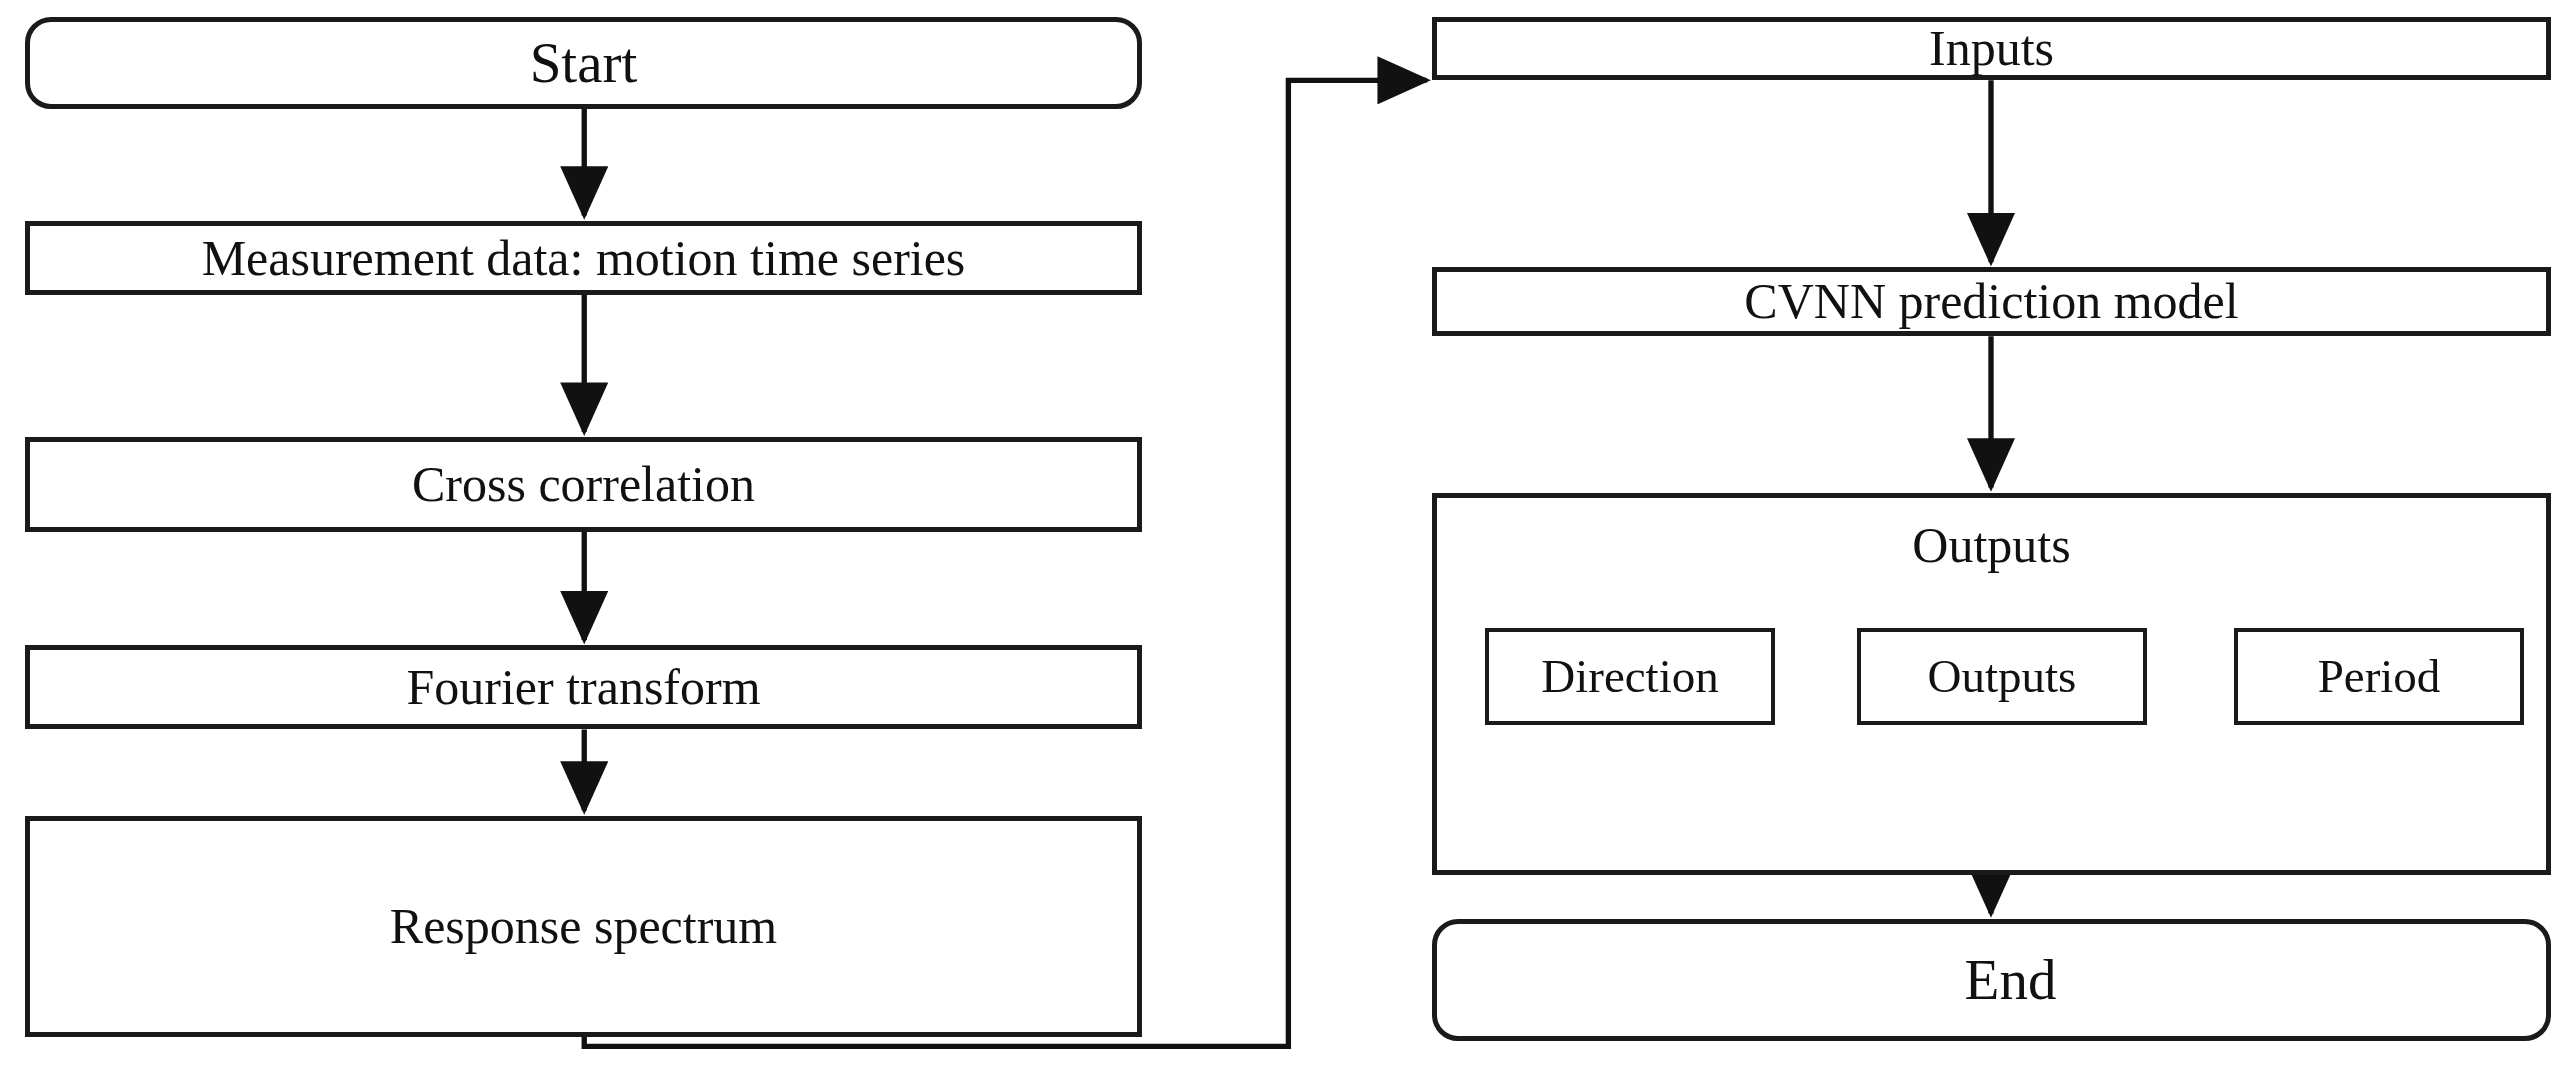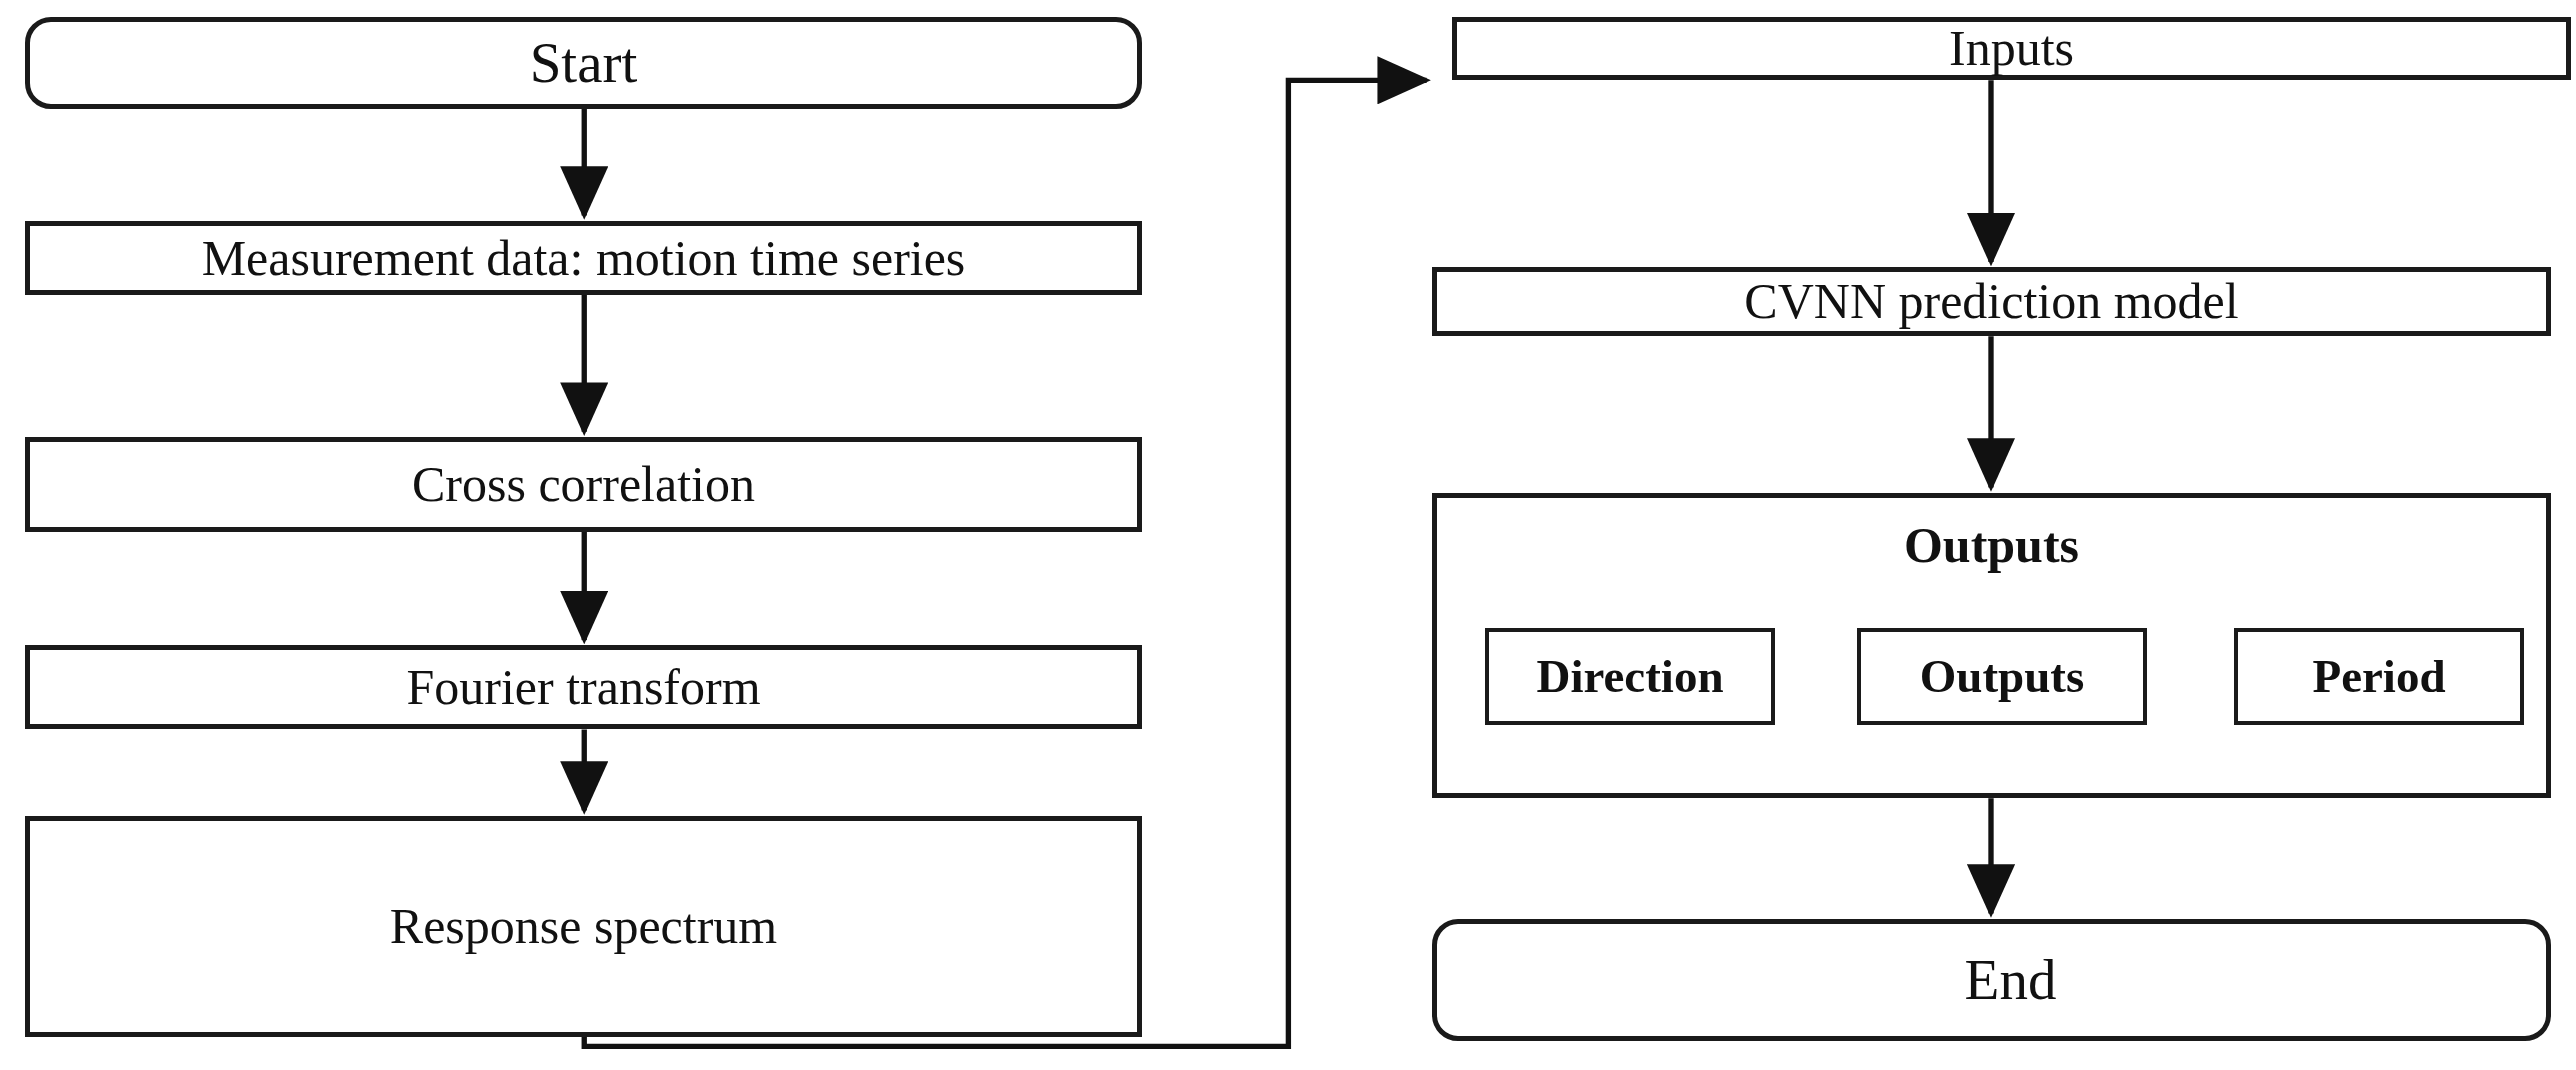--- a/index.html
+++ b/index.html
@@ -104,29 +104,29 @@
   </div>
 
   <div class="node fs-lg" style="left:25px; top:645px; width:1117px; height:84px;">
     <span class="lbl">Fourier transform</span>
   </div>
 
   <div class="node fs-lg" style="left:25px; top:816px; width:1117px; height:221px;">
     <span class="lbl">Response spectrum</span>
   </div>
 
-  <div class="node fs-lg" style="left:1432px; top:17px; width:1119px; height:63px;margin-left:20px;">
+  <div class="node fs-lg" style="left:1432px; top:17px; width:1119px; height:63px;">
     <span class="lbl">Inputs</span>
   </div>
 
   <div class="node fs-lg" style="left:1432px; top:267px; width:1119px; height:69px;">
     <span class="lbl">CVNN prediction model</span>
   </div>
 
-  <div class="node group" style="left:1432px; top:493px; width:1119px; height:305px;font-weight:bold;">
+  <div class="node group" style="left:1432px; top:493px; width:1119px; height:382px;">
     <span class="group-title fs-lg" style="top:21.4px;">Outputs</span>
 
     <div class="node subnode fs-md" style="left:48px; top:130px; width:290px; height:97px;">
       <span class="lbl">Direction</span>
     </div>
 
     <div class="node subnode fs-md" style="left:420px; top:130px; width:290px; height:97px;">
       <span class="lbl">Outputs</span>
     </div>
 

